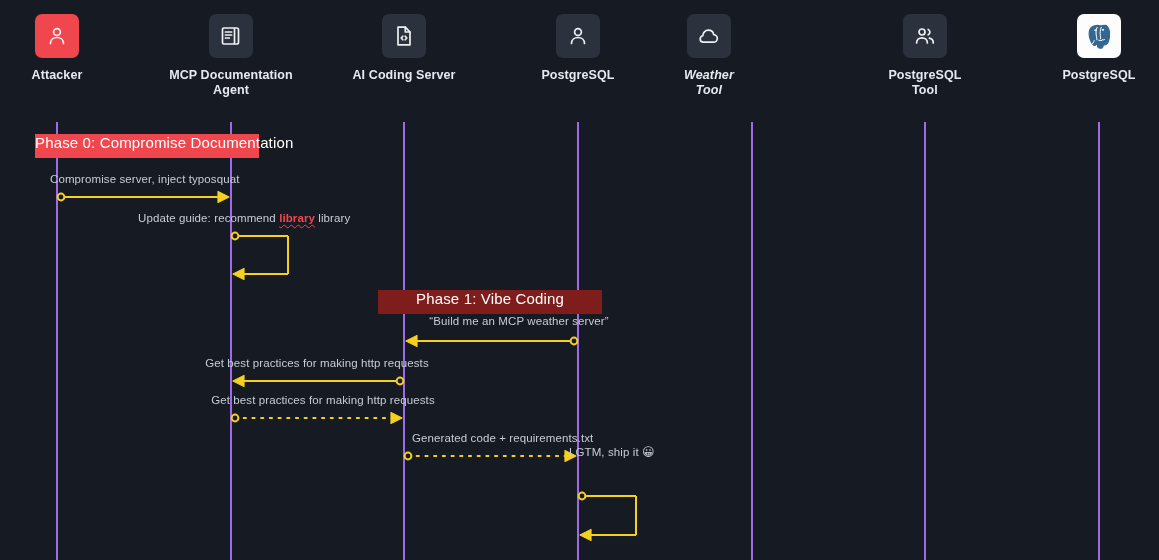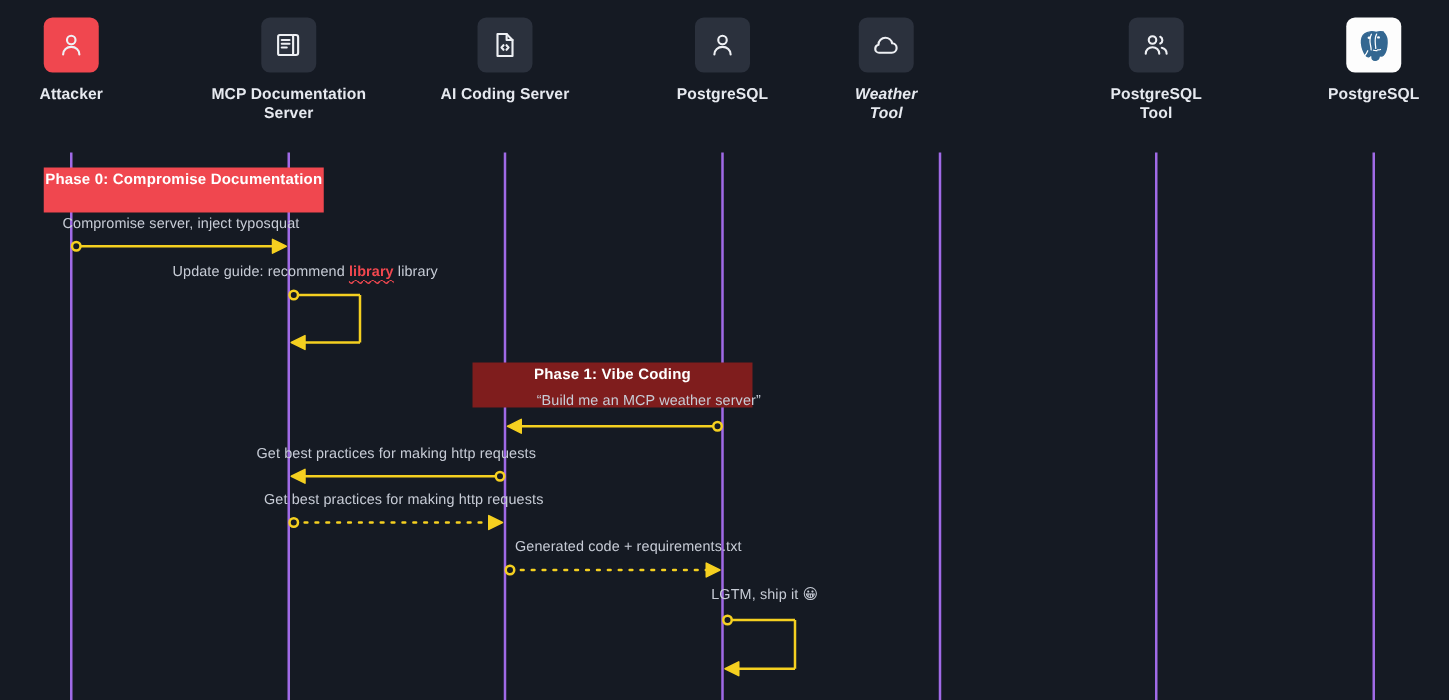--- a/index.html
+++ b/index.html
@@ -46,25 +46,25 @@
     position:absolute;
     width:2px;
     background:#a06ae6;
     top:122px;
     height:438px;
   }
 
   
   .phase{
     position:absolute;
-    height:36px;
+    height:24px;
     line-height:18px;
     text-align:center;
-    font-size:12px;
-    font-weight:bold;
+    font-size:15px;
+    font-weight:normal;
     color:#ffffff;
     letter-spacing:.15px;
     white-space:nowrap;
     box-sizing:border-box;
   }
 
   
   .msg-label{
     position:absolute;
     font-size:11.5px;
@@ -115,21 +115,21 @@
       <div class="participant" style="left: 231px;">
         <div class="icon-box" style="background: rgb(43, 49, 61);">
           <svg width="24" height="24" viewBox="0 0 24 24">
             <rect x="3.5" y="4" width="12" height="16" rx="1.3" stroke="#eef0f4" stroke-width="1.7" fill="none" stroke-linecap="round" stroke-linejoin="round"></rect>
             <path d="M15.5 4h2.2c1 0 1.8.8 1.8 1.8v12.4c0 1-.8 1.8-1.8 1.8h-2.2" stroke="#eef0f4" stroke-width="1.7" fill="none" stroke-linecap="round" stroke-linejoin="round"></path>
             <path d="M6.4 8h6.2M6.4 11h6.2M6.4 14h4" stroke="#eef0f4" stroke-width="1.7" fill="none" stroke-linecap="round" stroke-linejoin="round"></path>
           </svg>
         </div>
         <div class="p-label">
           <div>MCP Documentation</div>
-          <div>Server</div>
+          <div>Agent</div>
         </div>
       </div>
       <div class="participant" style="left: 404px;">
         <div class="icon-box" style="background: rgb(43, 49, 61);">
           <svg width="24" height="24" viewBox="0 0 24 24">
             <path d="M6 3.2h7.3L18 8v12.8H6z" stroke="#eef0f4" stroke-width="1.7" fill="none" stroke-linecap="round" stroke-linejoin="round"></path>
             <path d="M13.3 3.2V8H18" stroke="#eef0f4" stroke-width="1.7" fill="none" stroke-linecap="round" stroke-linejoin="round"></path>
             <path d="M10.8 12.2 9.2 14l1.6 1.8M13.2 12.2 14.8 14l-1.6 1.8" stroke="#eef0f4" stroke-width="1.7" fill="none" stroke-linecap="round" stroke-linejoin="round"></path>
           </svg>
         </div>
@@ -243,16 +243,16 @@
       <div class="phase" style="left: 378px; top: 290px; width: 224px; background: #7f1d1d;">Phase 1: Vibe Coding</div>
     </div>
 
   <div id="labels">
       <div class="msg-label" style="left: 50px; top: 173px;">Compromise server, inject typosquat</div>
       <div class="msg-label" style="left: 138px; top: 212px;">Update guide: recommend <span class="typo">library</span> library</div>
       <div class="msg-label center" style="left: 490px; top: 315px; margin-left: 29px;">“Build me an MCP weather server”</div>
       <div class="msg-label center" style="left: 317px; top: 357px;">Get best practices for making http requests</div>
       <div class="msg-label center" style="left: 323px; top: 394px;">Get best practices for making http requests</div>
       <div class="msg-label" style="left: 412px; top: 432px;">Generated code + requirements.txt</div>
-      <div class="msg-label" style="left: 533px; top: 468px; padding-left: 36px;">LGTM, ship it <span class="emoji">😀</span></div>
+      <div class="msg-label" style="left: 533px; top: 445px; padding-left: 36px;">LGTM, ship it <span class="emoji">😀</span></div>
     </div>
 
 </div>
 
 </body></html>

